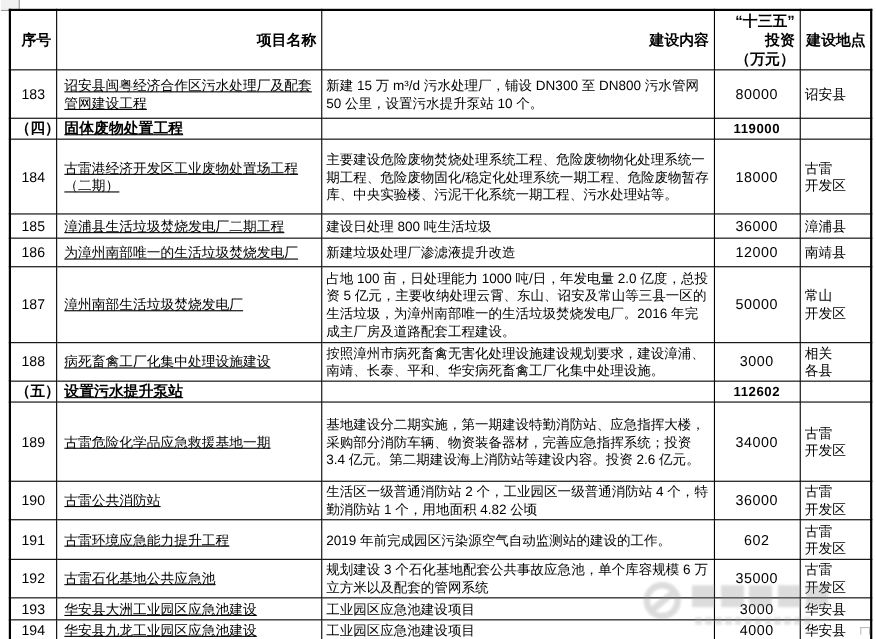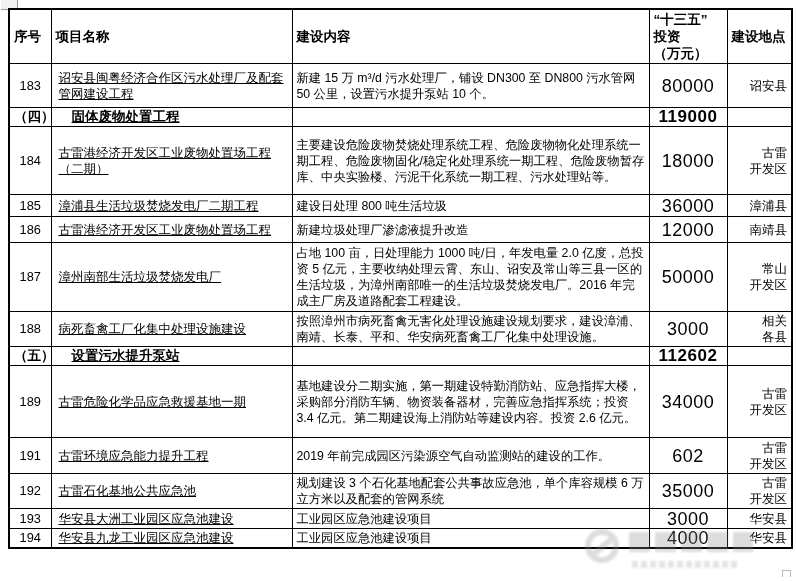--- a/index.html
+++ b/index.html
@@ -33,33 +33,33 @@
   col.c4{width:65px}
 
   th,td{
     border:1px solid #000;
     vertical-align:middle;
     padding:1px 4px;
     overflow:hidden;
   }
   th{
     font-weight:bold;font-size:13.5px;line-height:17px;
-    text-align:left;white-space:pre-line;height:48px;
+    text-align:right;white-space:pre-line;height:48px;
   }
   td{font-size:12.5px;line-height:16px;}
 
   td.cell-no{text-align:center;font-size:12.8px;}
   td.cell-name{text-align:left;padding-left:7px;text-decoration:underline;}
   td.cell-content{text-align:left;font-size:12.3px;}
-  td.cell-investment{text-align:center;font-size:18px;letter-spacing:.5px;}
-  td.cell-location{text-align:right;white-space:pre-line;}
+  td.cell-investment{text-align:center;font-size:13px;letter-spacing:.5px;}
+  td.cell-location{text-align:left;white-space:pre-line;}
 
   tr.section-row td{font-weight:bold;font-size:13.5px;}
-  tr.section-row td.cell-name{padding-left:20px;}
-  tr.section-row td.cell-investment{font-size:17px;}
+  tr.section-row td.cell-name{padding-left:7px;}
+  tr.section-row td.cell-investment{font-size:12px;}
 
   
   .watermark{
     position:absolute;left:585px;top:527px;width:175px;height:47px;
     opacity:.30;filter:blur(1.2px);pointer-events:none;
   }
   .wm-circle{
     position:absolute;left:0;top:2px;width:34px;height:34px;
     border:6px solid #8f8f8f;border-radius:50%;box-sizing:border-box;
   }
@@ -126,21 +126,21 @@
         </tr>
         <tr class="item-row" style="height: 22px;">
           <td class="cell-no">185</td>
           <td class="cell-name">漳浦县生活垃圾焚烧发电厂二期工程</td>
           <td class="cell-content">建设日处理 800 吨生活垃圾</td>
           <td class="cell-investment">36000</td>
           <td class="cell-location">漳浦县</td>
         </tr>
         <tr class="item-row" style="height: 26px;">
           <td class="cell-no">186</td>
-          <td class="cell-name">古雷港经济开发区工业废物处置场工程</td>
+          <td class="cell-name">为漳州南部唯一的生活垃圾焚烧发电厂</td>
           <td class="cell-content">新建垃圾处理厂渗滤液提升改造</td>
           <td class="cell-investment">12000</td>
           <td class="cell-location">南靖县</td>
         </tr>
         <tr class="item-row" style="height: 69px;">
           <td class="cell-no">187</td>
           <td class="cell-name">漳州南部生活垃圾焚烧发电厂</td>
           <td class="cell-content">占地 100 亩，日处理能力 1000 吨/日，年发电量 2.0 亿度，总投资 5 亿元，主要收纳处理云霄、东山、诏安及常山等三县一区的生活垃圾，为漳州南部唯一的生活垃圾焚烧发电厂。2016 年完成主厂房及道路配套工程建设。</td>
           <td class="cell-investment">50000</td>
           <td class="cell-location">常山
@@ -162,20 +162,28 @@
           <td class="cell-location"></td>
         </tr>
         <tr class="item-row" style="height: 72px;">
           <td class="cell-no">189</td>
           <td class="cell-name">古雷危险化学品应急救援基地一期</td>
           <td class="cell-content">基地建设分二期实施，第一期建设特勤消防站、应急指挥大楼，采购部分消防车辆、物资装备器材，完善应急指挥系统；投资 3.4 亿元。第二期建设海上消防站等建设内容。投资 2.6 亿元。</td>
           <td class="cell-investment">34000</td>
           <td class="cell-location">古雷
 开发区</td>
         </tr>
+        <tr class="item-row" style="height: 31px;">
+          <td class="cell-no">190</td>
+          <td class="cell-name">古雷公共消防站</td>
+          <td class="cell-content">生活区一级普通消防站 2 个，工业园区一级普通消防站 4 个，特勤消防站 1 个，用地面积 4.82 公顷</td>
+          <td class="cell-investment">36000</td>
+          <td class="cell-location">古雷
+开发区</td>
+        </tr>
         <tr class="item-row" style="height: 36px; margin-left: 23px;">
           <td class="cell-no">191</td>
           <td class="cell-name">古雷环境应急能力提升工程</td>
           <td class="cell-content">2019 年前完成园区污染源空气自动监测站的建设的工作。</td>
           <td class="cell-investment">602</td>
           <td class="cell-location">古雷
 开发区</td>
         </tr>
         <tr class="item-row" style="height: 35px;">
           <td class="cell-no">192</td>

